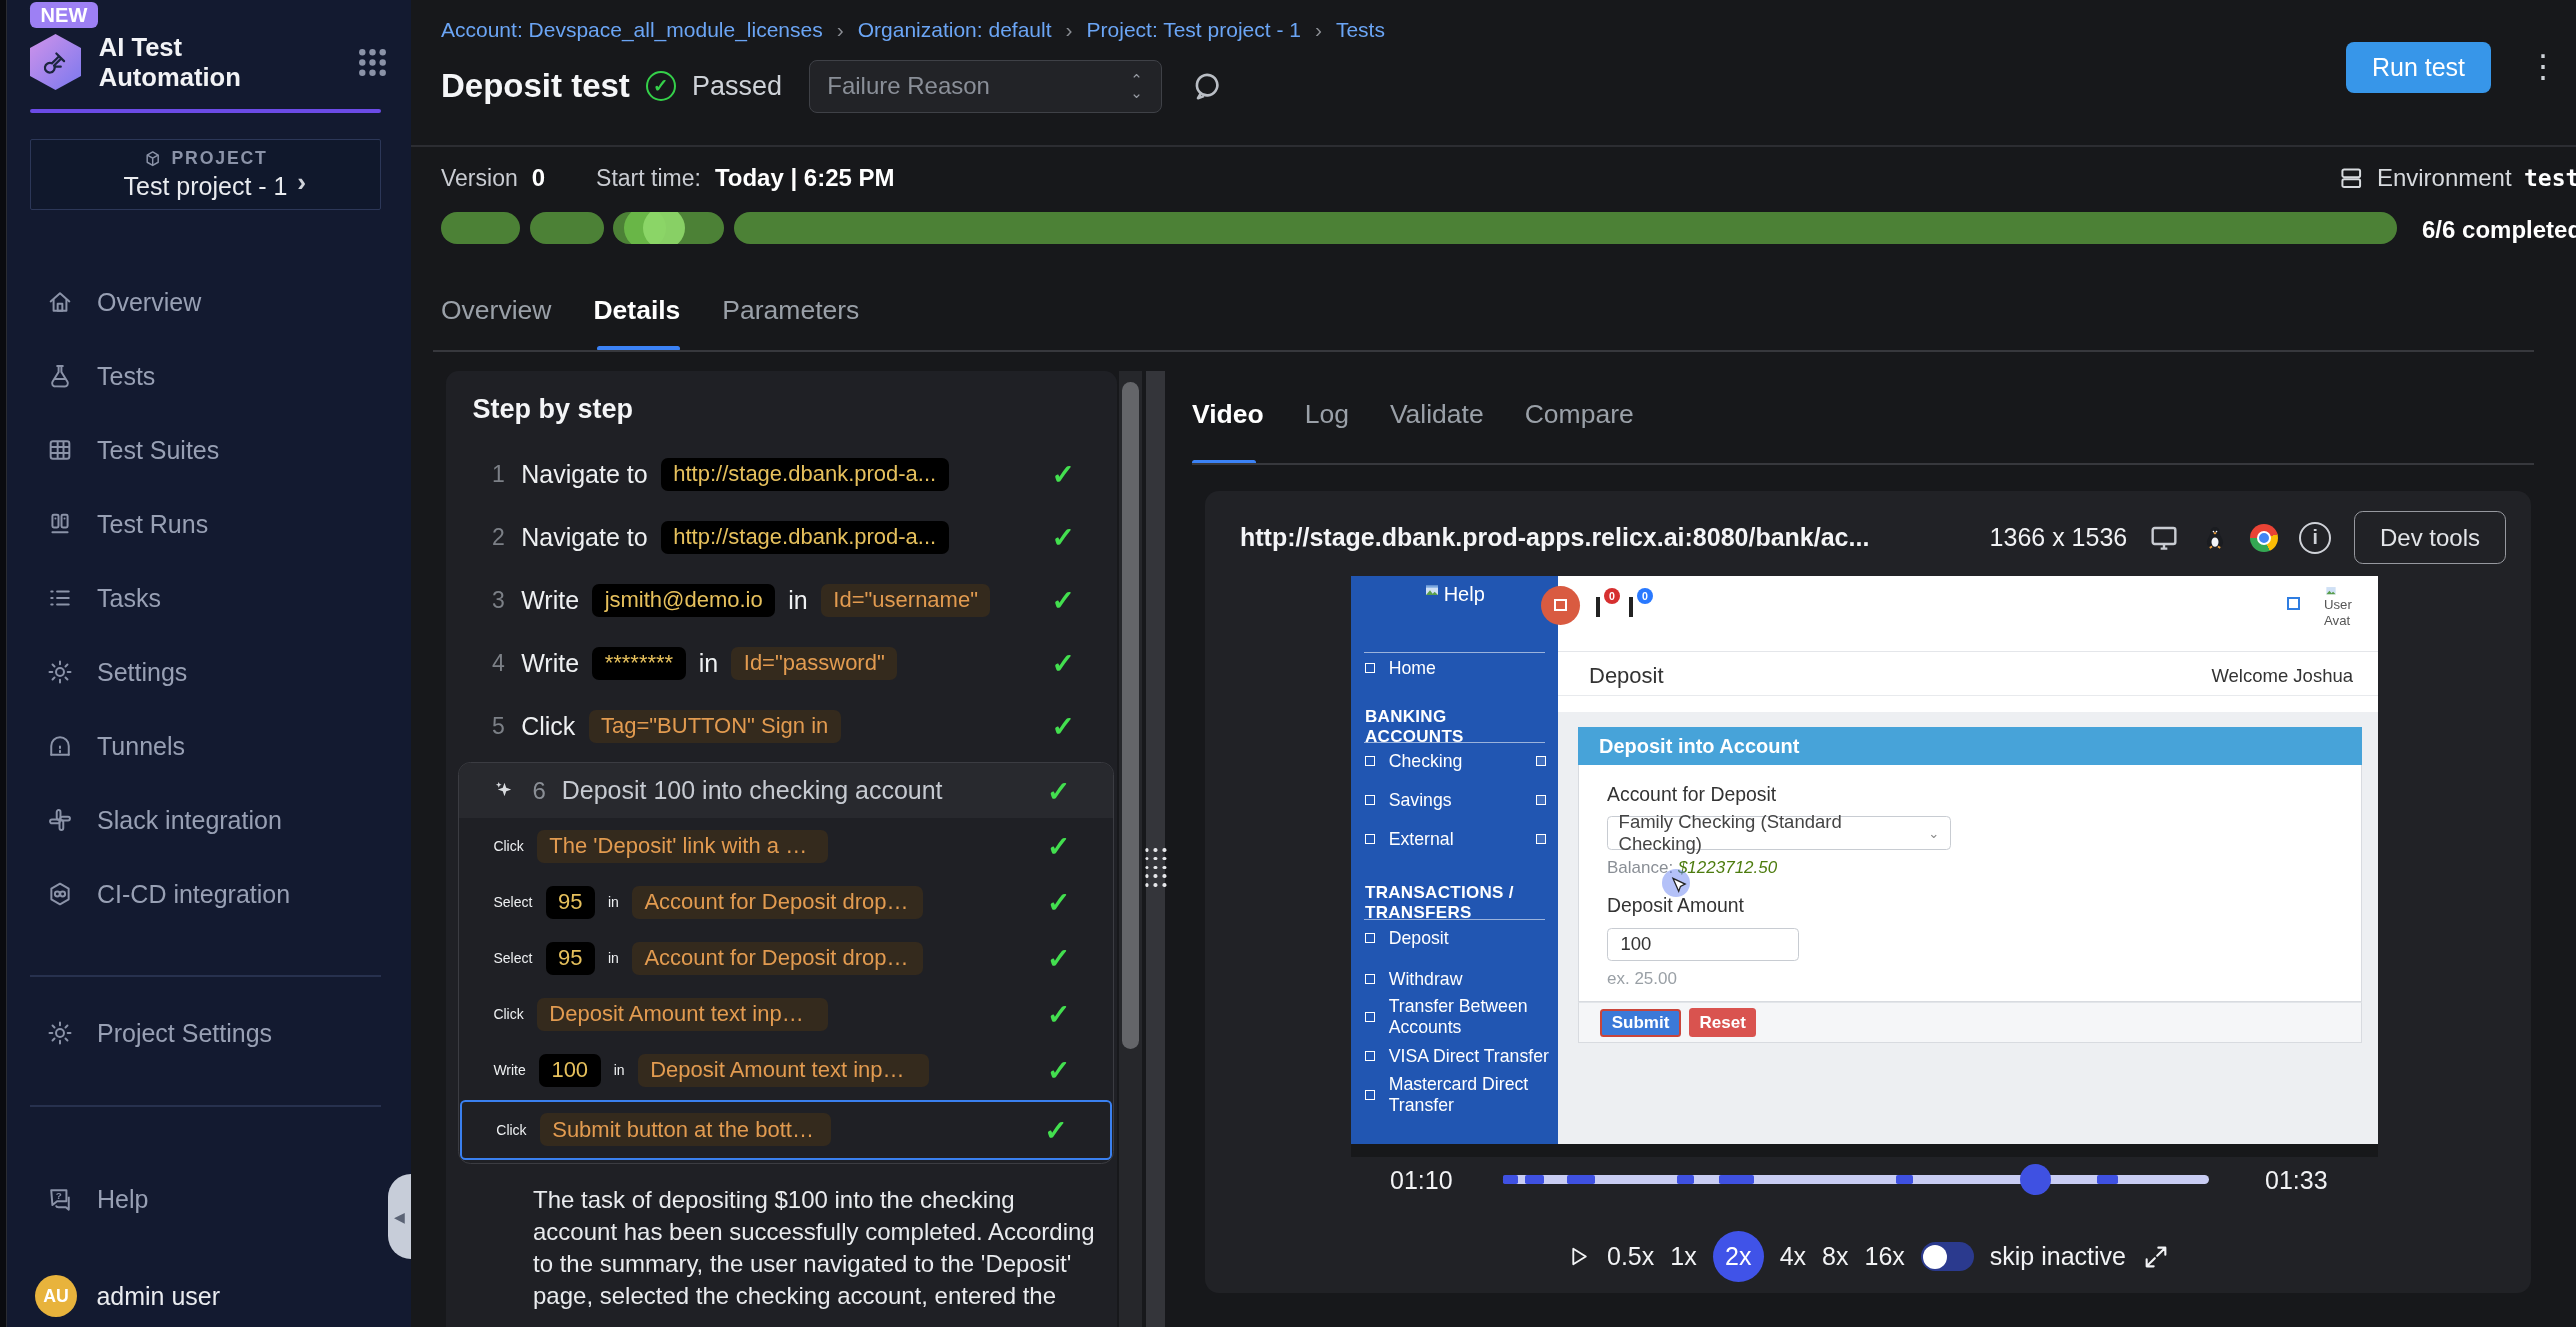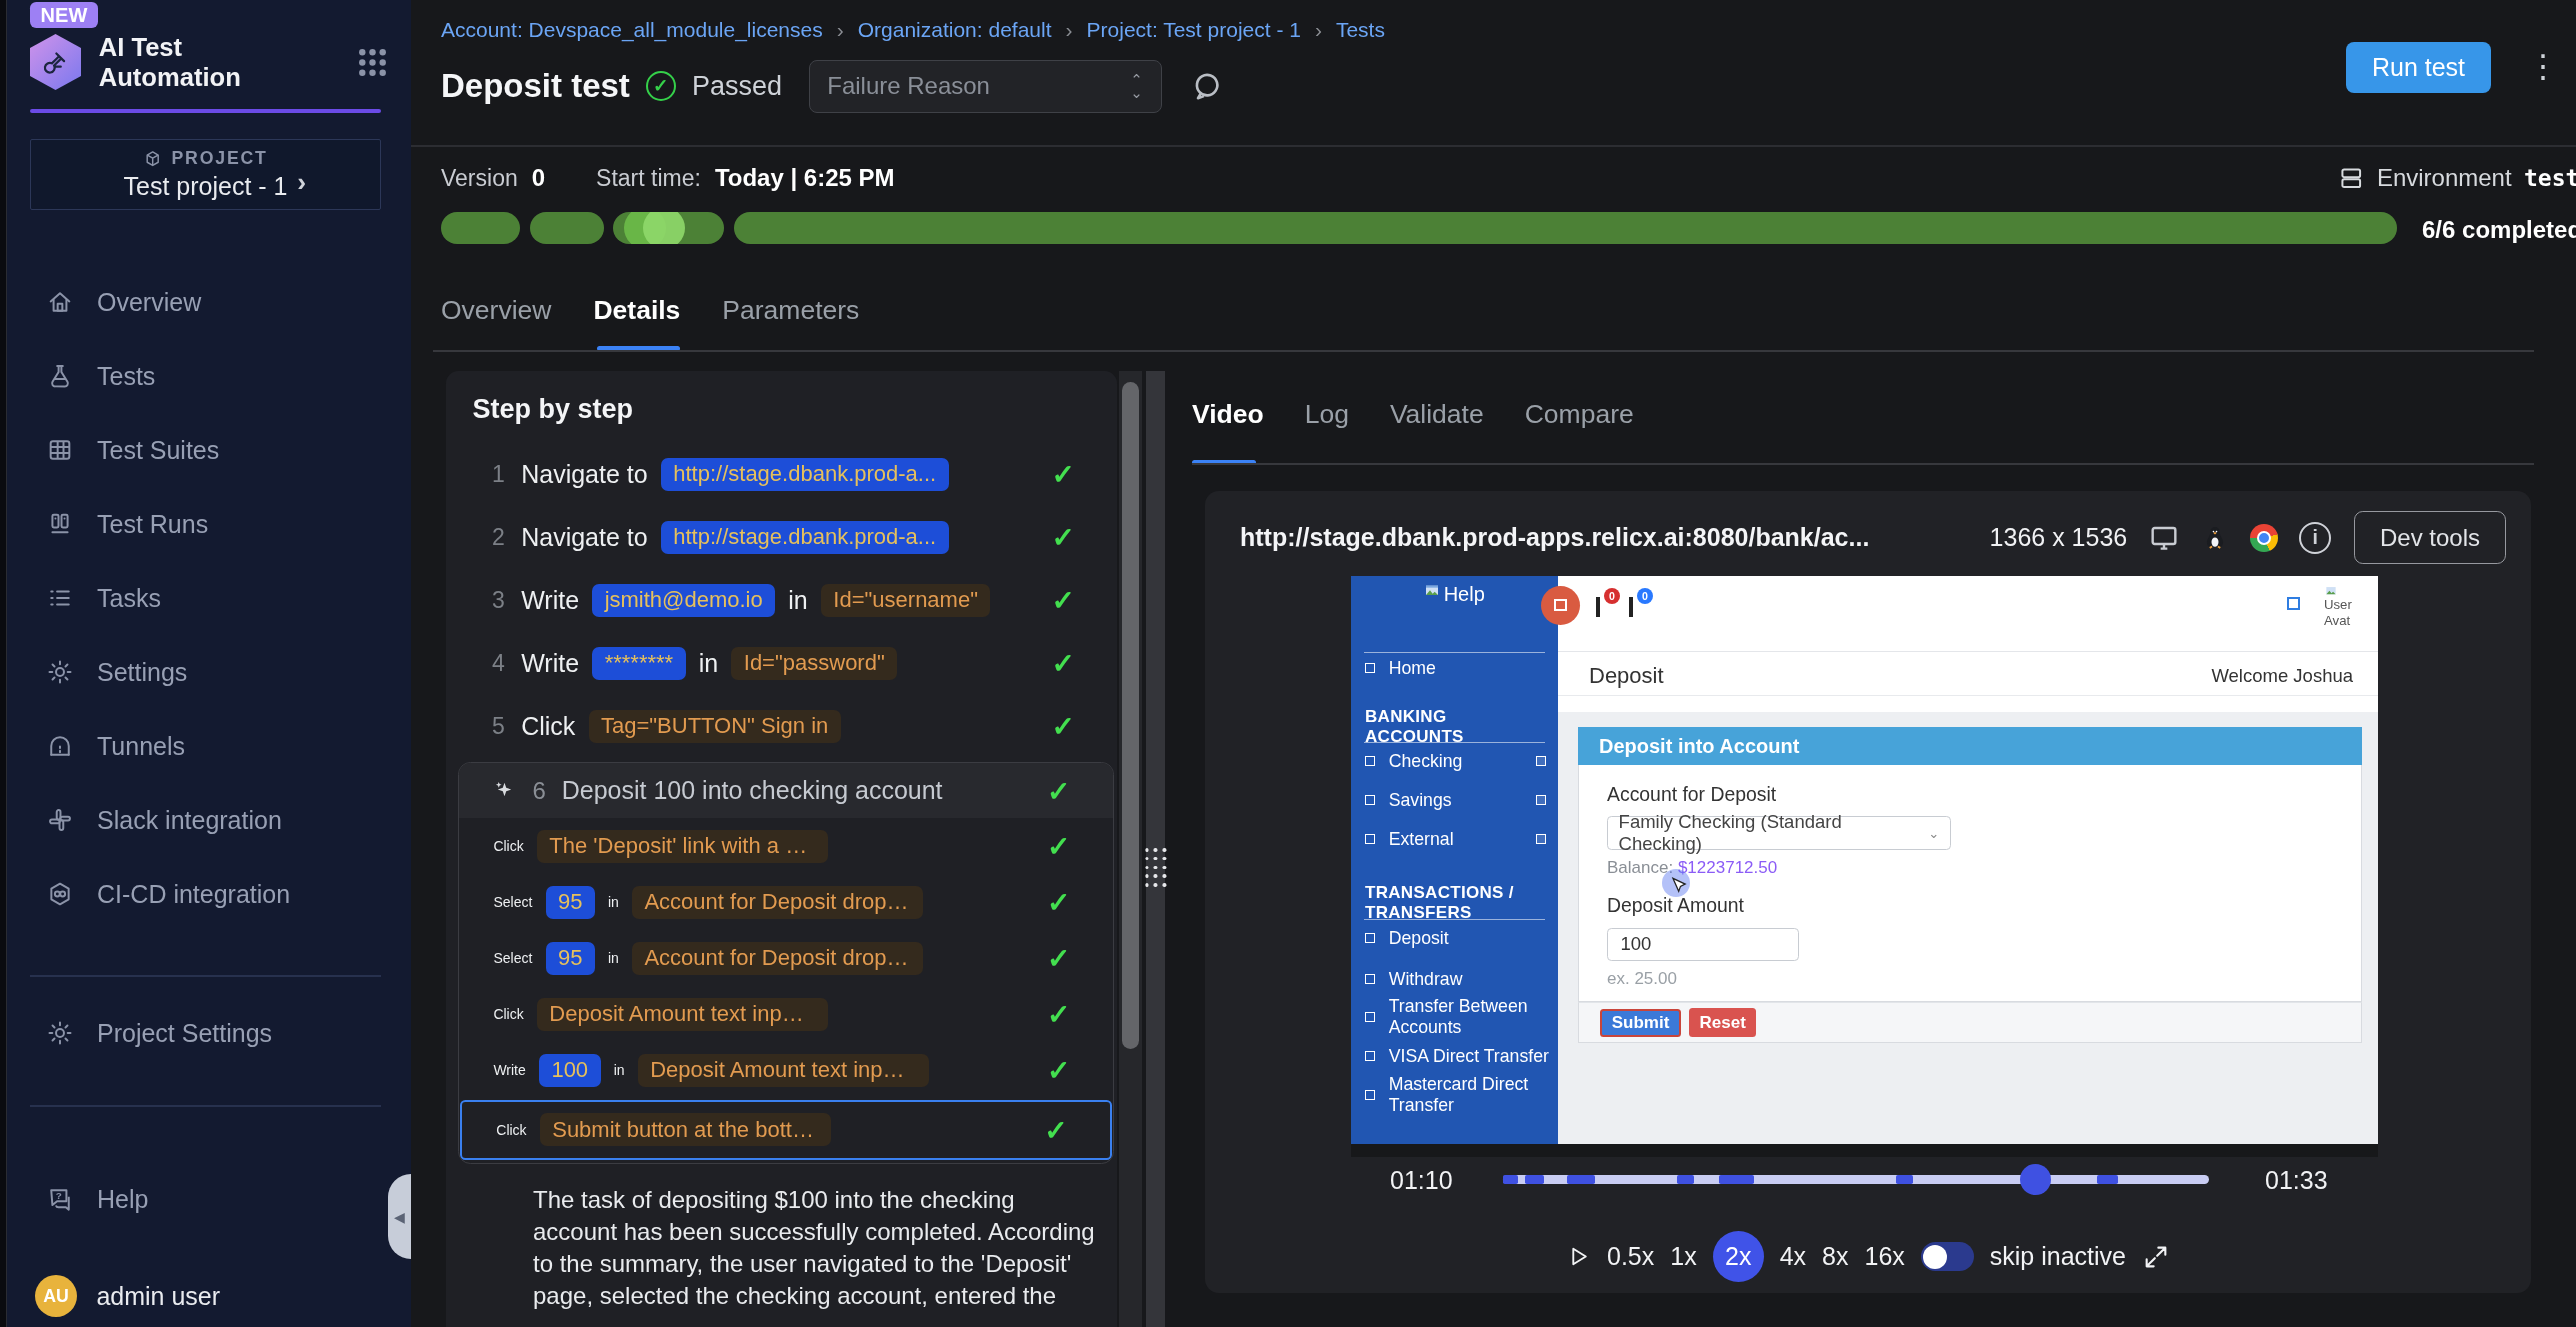--- a/index.html
+++ b/index.html
@@ -74,21 +74,21 @@
   .div2{position:absolute;left:433px;right:42px;top:350px;height:1.8px;background:#37383d;}
 
   
   .steps-panel{position:absolute;left:446px;top:371px;width:671px;height:957px;background:#1f2025;
                border-radius:12.4px 12.4px 0 0;overflow:hidden;}
   .steps-title{margin:23px 0 17.7px 26.5px;font-size:27px;font-weight:bold;color:#f4f5f7;}
   .srow{position:relative;height:63px;display:flex;align-items:center;gap:13.2px;padding-left:46px;padding-right:88px;cursor:pointer;}
   .srow .num{color:#7c8087;font-size:23px;width:16px;flex:none;}
   .srow .act{color:#eef0f2;font-size:25px;white-space:nowrap;}
   .badge{font-size:22px;padding:3.5px 12.4px;border-radius:7px;white-space:nowrap;overflow:hidden;max-width:291px;text-overflow:ellipsis;}
-  .badge.val{color:#e6c05c;background:#1d4ed8;}
+  .badge.val{color:#e6c05c;background:#000000;}
   .badge.loc{color:#e29b50;background:#342a1d;}
   .chk{position:absolute;right:42px;top:50%;transform:translateY(-50%);color:#43df4f;font-size:28px;font-weight:600;}
   .group{margin:4.4px 3.5px 0 12.4px;border:1.8px solid #3b3c42;border-radius:12.4px;overflow:hidden;}
   .ghead{position:relative;height:55px;background:#28292e;display:flex;align-items:center;gap:16px;padding-left:34px;cursor:pointer;}
   .ghead .num{color:#8a8e95;font-size:24px;}
   .ghead .gtitle{color:#c6cad1;font-size:25px;}
   .grow{position:relative;height:56px;display:flex;align-items:center;gap:13.2px;padding-left:34px;padding-right:85px;cursor:pointer;}
   .grow.sel{border:2.6px solid #3a80f0;border-radius:5.3px;height:60px;margin:1.8px 0.9px 3.5px 0.9px;}
   .summary{margin:19.4px 22px 0 87px;width:565px;font-size:24px;line-height:32px;color:#e9ebee;}
 
@@ -145,21 +145,21 @@
   .bk-title .wj{position:absolute;right:25px;top:13.2px;font-size:18.5px;color:#333;}
   .bk-content{position:absolute;left:207px;right:0;top:136px;height:448px;background:#edeff2;}
   .bk-card{position:absolute;left:20px;top:15px;width:784px;}
   .bk-banner{height:38px;background:#47a3d9;color:#fff;font-size:20px;font-weight:bold;line-height:38px;padding-left:21px;}
   .bk-body{background:#fff;border:0.9px solid #d8dbe0;border-top:none;padding:17.7px 21px 12.4px 28px;position:relative;}
   .bk-lab{font-size:19.4px;font-weight:normal;color:#333;}
   .bk-select{margin-top:10.6px;width:344px;height:34px;border:0.9px solid #c8ccd2;border-radius:4.4px;background:#fff;
              display:flex;align-items:center;padding:0 10.6px;font-size:18.5px;color:#444;cursor:pointer;}
   .bk-select span.cv{margin-left:auto;color:#888;font-size:13.2px;}
   .bk-bal{margin-top:8px;font-size:17px;color:#8a8f96;}
-  .bk-bal b{color:#8b5cf6;font-weight:normal;}
+  .bk-bal b{color:#4d7c0f;font-weight:normal;font-style:italic;}
   .bk-input{margin-top:10.6px;width:192px;height:33px;border:0.9px solid #c8ccd2;border-radius:4.4px;font-size:18.5px;color:#333;
             display:flex;align-items:center;padding-left:12.4px;background:#fff;}
   .bk-hint{margin-top:8px;font-size:17px;color:#9aa0a6;}
   .bk-foot{height:41px;background:#f5f6f8;border:0.9px solid #d8dbe0;border-top:0.9px solid #e2e5e9;
            display:flex;align-items:center;gap:8px;padding-left:21px;}
   .bk-submit{background:#3b79d8;border:2.6px solid #c9453b;border-radius:3.5px;color:#fff;font-size:17px;font-weight:bold;
              padding:1.8px 9.7px;cursor:pointer;font-family:"Liberation Sans",sans-serif;}
   .bk-reset{background:#d9534f;border:none;border-radius:3.5px;color:#fff;font-size:17px;font-weight:bold;
             padding:4.4px 10.6px;cursor:pointer;font-family:"Liberation Sans",sans-serif;}
   .cursor{position:absolute;left:104px;top:157px;width:30px;height:30px;}

